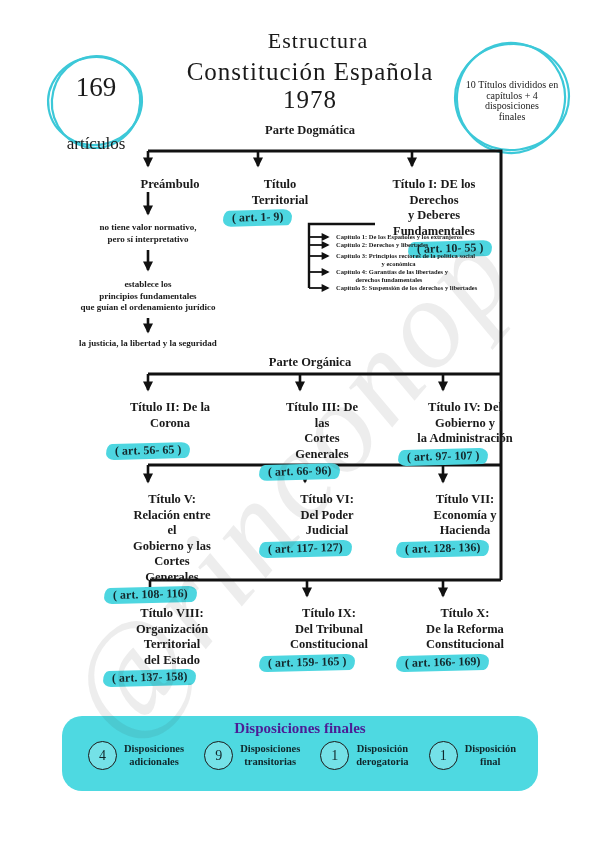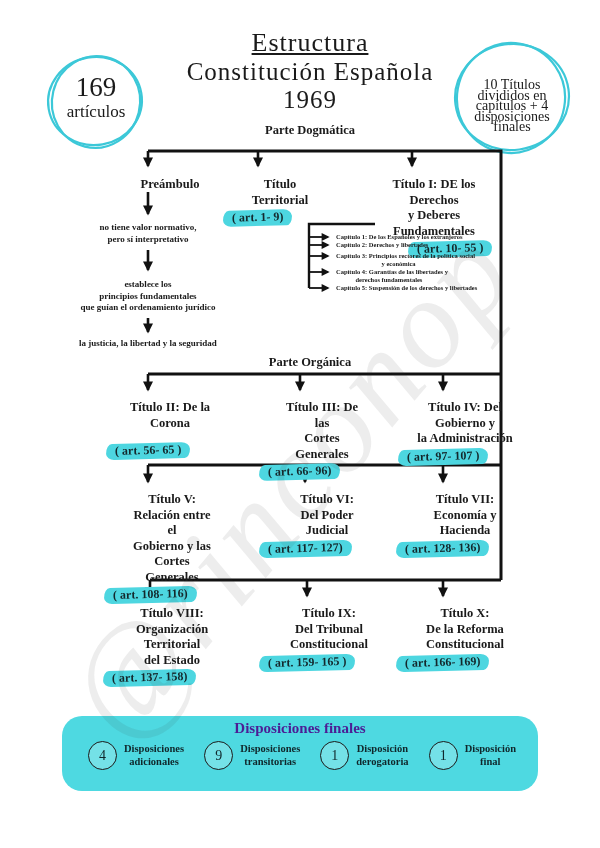--- a/index.html
+++ b/index.html
@@ -9,26 +9,26 @@
   }
   .abs{position:absolute;}
   .ctr{transform:translateX(-50%);text-align:center;}
   .connectors{position:absolute;left:0;top:0;z-index:1;}
   .watermark{
     position:absolute;left:-40px;top:390px;width:700px;z-index:3;
     font-style:italic;font-size:128px;letter-spacing:4px;color:rgba(60,60,60,0.09);
     transform:rotate(-50deg);transform-origin:340px 60px;
     pointer-events:none;white-space:nowrap;
   }
-  .page-title{top:28px;left:310px;font-size:26px;letter-spacing:1px;font-weight:500;z-index:2;text-decoration:underline;}
+  .page-title{top:28px;left:318px;font-size:22px;letter-spacing:1px;font-weight:500;z-index:2;}
   .page-subtitle{top:58px;left:310px;font-size:25px;letter-spacing:1px;font-weight:500;z-index:2;}
   .circle-text{z-index:2;display:flex;flex-direction:column;align-items:center;justify-content:center;}
   .big-num{font-size:27px;line-height:30px;}
-  .big-lbl{font-size:17px;line-height:20px;}
-  .small-note{font-size:14px;line-height:10.5px;white-space:pre-line;text-align:center;}
+  .big-lbl{font-size:17px;line-height:20px;margin-top:32px;}
+  .small-note{font-size:10px;line-height:10.5px;white-space:pre-line;text-align:center;}
   .section-label{font-size:12.5px;font-weight:600;z-index:2;}
   .node{display:flex;flex-direction:column;align-items:center;z-index:2;}
   .node-title{font-size:12.5px;line-height:15.5px;font-weight:600;white-space:pre-line;text-align:center;padding-left:44px;}
   .badge{
     display:inline-block;margin-top:2px;background:#4dd6e0;color:#14282c;
     font-size:12px;line-height:15px;font-weight:600;padding:0 9px 1px 9px;
     border-radius:10px 14px 9px 13px / 16px 11px 15px 10px;transform:rotate(-1.5deg);
   }
   .note{font-size:9px;line-height:11.5px;font-weight:600;white-space:pre-line;z-index:2;}
   .capitulo{font-size:6.5px;line-height:8px;font-weight:700;white-space:pre-wrap;z-index:2;}
@@ -98,21 +98,21 @@
 
     <line x1="150" y1="580" x2="501" y2="580" stroke="#111" stroke-width="3"></line>
     <line x1="150" y1="580" x2="150" y2="596" stroke="#111" stroke-width="2.6" marker-end="url(#ah)"></line>
     <line x1="307" y1="580" x2="307" y2="596" stroke="#111" stroke-width="2.6" marker-end="url(#ah)"></line>
     <line x1="443" y1="580" x2="443" y2="596" stroke="#111" stroke-width="2.6" marker-end="url(#ah)"></line>
   </svg>
 
   <div class="watermark">@rinconop</div>
 
   <div class="abs ctr page-title">Estructura</div>
-  <div class="abs ctr page-subtitle">Constitución Española 1969</div>
+  <div class="abs ctr page-subtitle">Constitución Española 1978</div>
 
   <div class="abs circle-text" style="left:50px;top:72px;width:92px;">
     <div class="big-num">169</div>
     <div class="big-lbl">artículos</div>
   </div>
   <div class="abs circle-text" style="left:458px;top:80px;width:108px;">
     <div class="small-note">10 Títulos divididos en
 capítulos + 4 disposiciones
 finales</div>
   </div>

